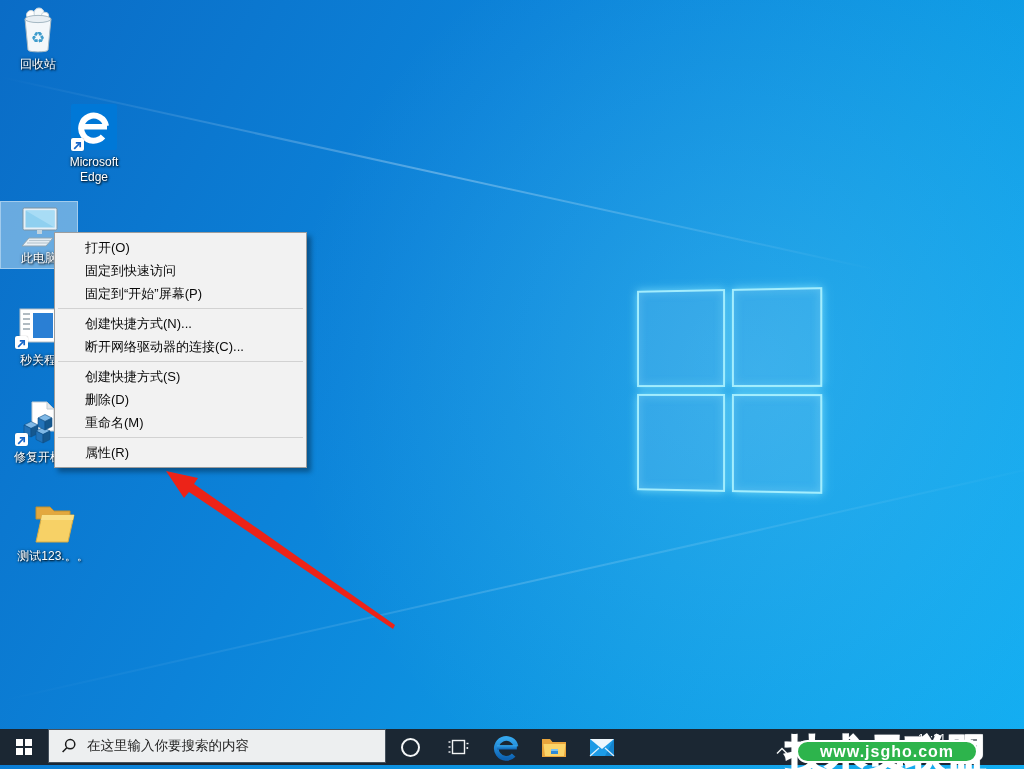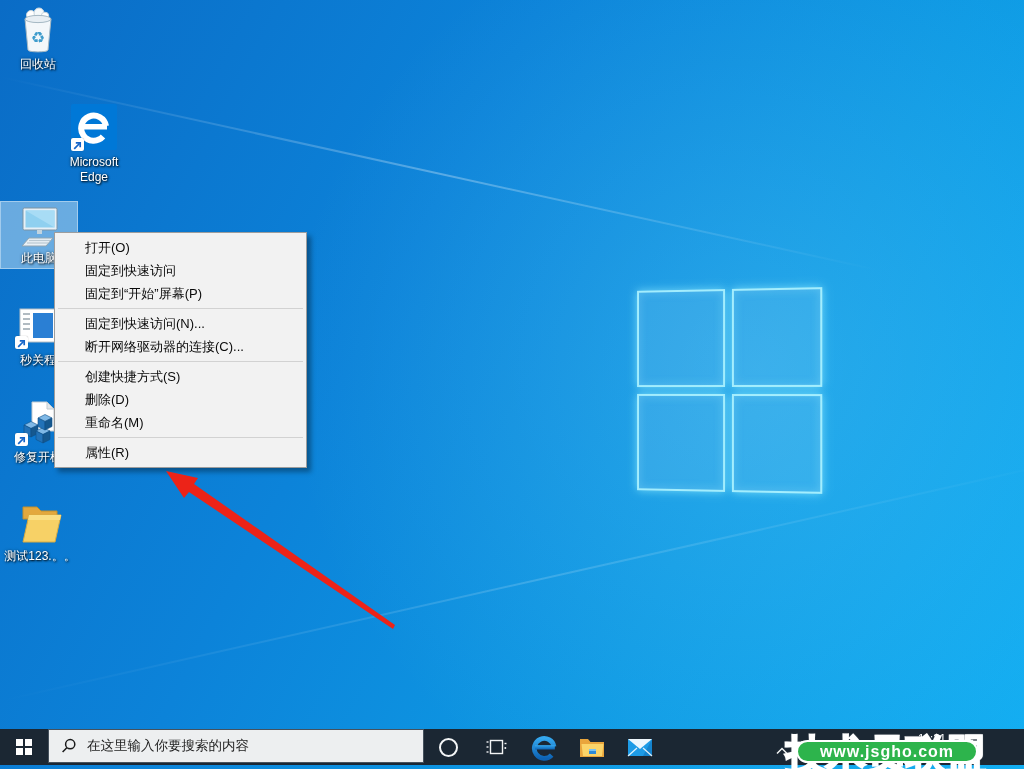--- a/index.html
+++ b/index.html
@@ -38,21 +38,21 @@
   .menu-sep{border-top:1px solid #d2d2d2;margin:3px 3px;}
 
   
   .arrow-overlay{position:absolute;left:0;top:0;width:1024px;height:769px;z-index:40;pointer-events:none;}
 
   
   .taskbar{position:absolute;left:0;top:729px;width:1024px;height:36px;background:#1b2733;z-index:30;display:flex;}
   .tb-start{width:48px;height:36px;display:flex;align-items:center;justify-content:center;}
   .startlogo{display:grid;grid-template-columns:7px 7px;grid-template-rows:7px 7px;gap:2px;}
   .startlogo i{background:#fff;display:block;}
-  .tb-search{width:376px;height:34px;margin-top:0;background:#edeff0;border:1px solid #46525e;
+  .tb-search{width:338px;height:34px;margin-top:0;background:#edeff0;border:1px solid #46525e;
     box-sizing:border-box;display:flex;align-items:center;gap:10px;padding:0 12px;}
   .tb-search .stext{font-size:13.5px;color:#1d1d1d;white-space:nowrap;}
   .tb-btn{width:48px;height:36px;display:flex;align-items:center;justify-content:center;}
   .cortana-ring{width:15px;height:15px;border:2px solid #f4f6f7;border-radius:50%;}
   .clock{position:absolute;left:918px;top:3px;font-size:11.5px;color:#fff;}
   .tray-chevron{position:absolute;left:776px;top:12px;}
   .tray-bubble{position:absolute;left:954px;top:10px;}
 
   
   .wm-title{position:absolute;left:786px;top:732px;z-index:60;font-size:40px;font-weight:bold;color:#2db44c;
@@ -164,37 +164,37 @@
       <span class="shortcut-badge">
         <svg viewBox="0 0 13 13" width="13" height="13">
           <path d="M3.2 9.8 L8.5 4.5" stroke="#1464c8" stroke-width="1.7" fill="none"></path>
           <path d="M4.8 3.8 h4.4 v4.4" stroke="#1464c8" stroke-width="1.7" fill="none"></path>
         </svg>
       </span>
     </div>
     <div class="lbl">修复开机</div>
   </div>
 
-  <div class="dicon" style="left:2px;top:498px;">
+  <div class="dicon" style="left:15px;top:498px;">
     <div class="ic">
       <svg viewBox="0 0 48 48" width="48" height="48">
         <path d="M7 9 h14 l4 4 h16 v8 H7 z" fill="#e3a83e" stroke="#c08f2f"></path>
         <path d="M7 44 L13 17 H45 L39 44 Z" fill="#f7d166" stroke="#d8ab43"></path>
         <path d="M13 17 H45 l-1 5 H12 z" fill="#fadf85"></path>
       </svg>
     </div>
     <div class="lbl">测试123.。。</div>
   </div>
 
   <div class="context-menu">
     <div class="menu-item bold">打开(O)</div>
     <div class="menu-item">固定到快速访问</div>
     <div class="menu-item">固定到“开始”屏幕(P)</div>
     <div class="menu-sep"></div>
-    <div class="menu-item">固定到快速访问(N)...</div>
+    <div class="menu-item">创建快捷方式(N)...</div>
     <div class="menu-item">断开网络驱动器的连接(C)...</div>
     <div class="menu-sep"></div>
     <div class="menu-item">创建快捷方式(S)</div>
     <div class="menu-item">删除(D)</div>
     <div class="menu-item">重命名(M)</div>
     <div class="menu-sep"></div>
     <div class="menu-item">属性(R)</div>
   </div>
 
   <svg class="arrow-overlay" viewBox="0 0 1024 769">

